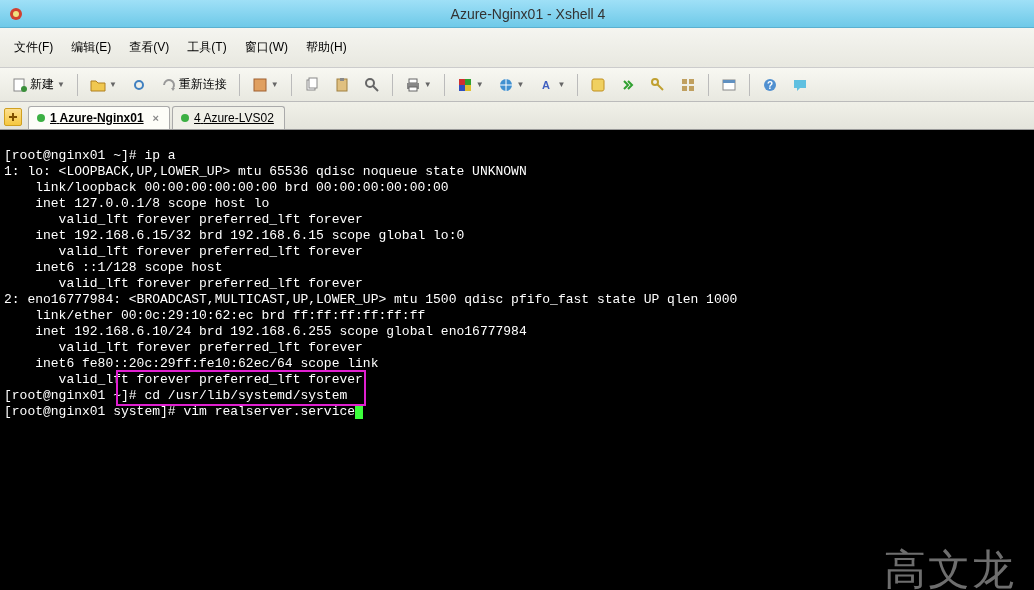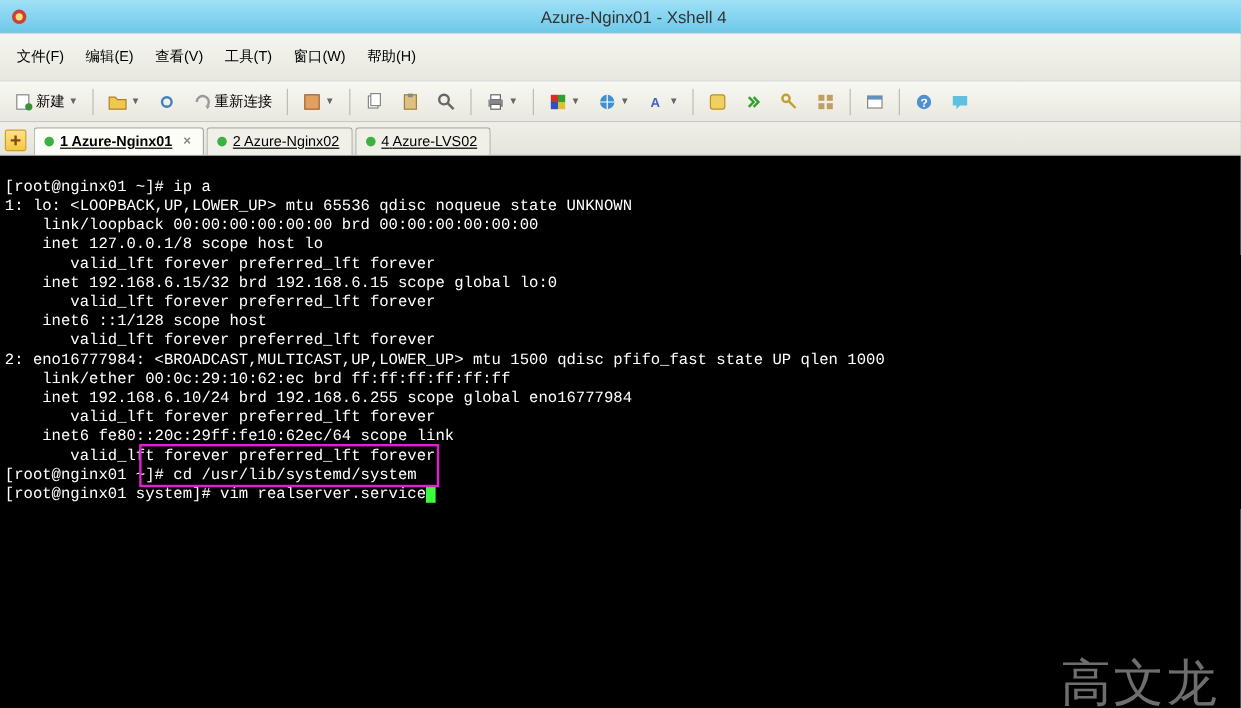--- a/index.html
+++ b/index.html
@@ -293,24 +293,20 @@
         <line x1="1" y1="5" x2="9" y2="5" stroke="#805000" stroke-width="2"></line>
       </svg>
   </div>
   <div class="tab active">
     <span class="dot green"></span>
     <span class="label"><span>1</span> <span>Azure-Nginx01</span></span>
     <span class="close">×</span>
   </div>
   <div class="tab">
     <span class="dot green"></span>
-    <span class="label"><span>2</span> <span>Azure-Nginx02</span></span>
-  </div>
-  <div class="tab">
-    <span class="dot green"></span>
     <span class="label"><span>4</span> <span>Azure-LVS02</span></span>
   </div>
 </div>
 
 <div class="terminal">
 <span>[root@nginx01 ~]# ip a</span>
 <span>1: lo: &lt;LOOPBACK,UP,LOWER_UP&gt; mtu 65536 qdisc noqueue state UNKNOWN</span>
 <span>    link/loopback 00:00:00:00:00:00 brd 00:00:00:00:00:00</span>
 <span>    inet 127.0.0.1/8 scope host lo</span>
 <span>       valid_lft forever preferred_lft forever</span>

